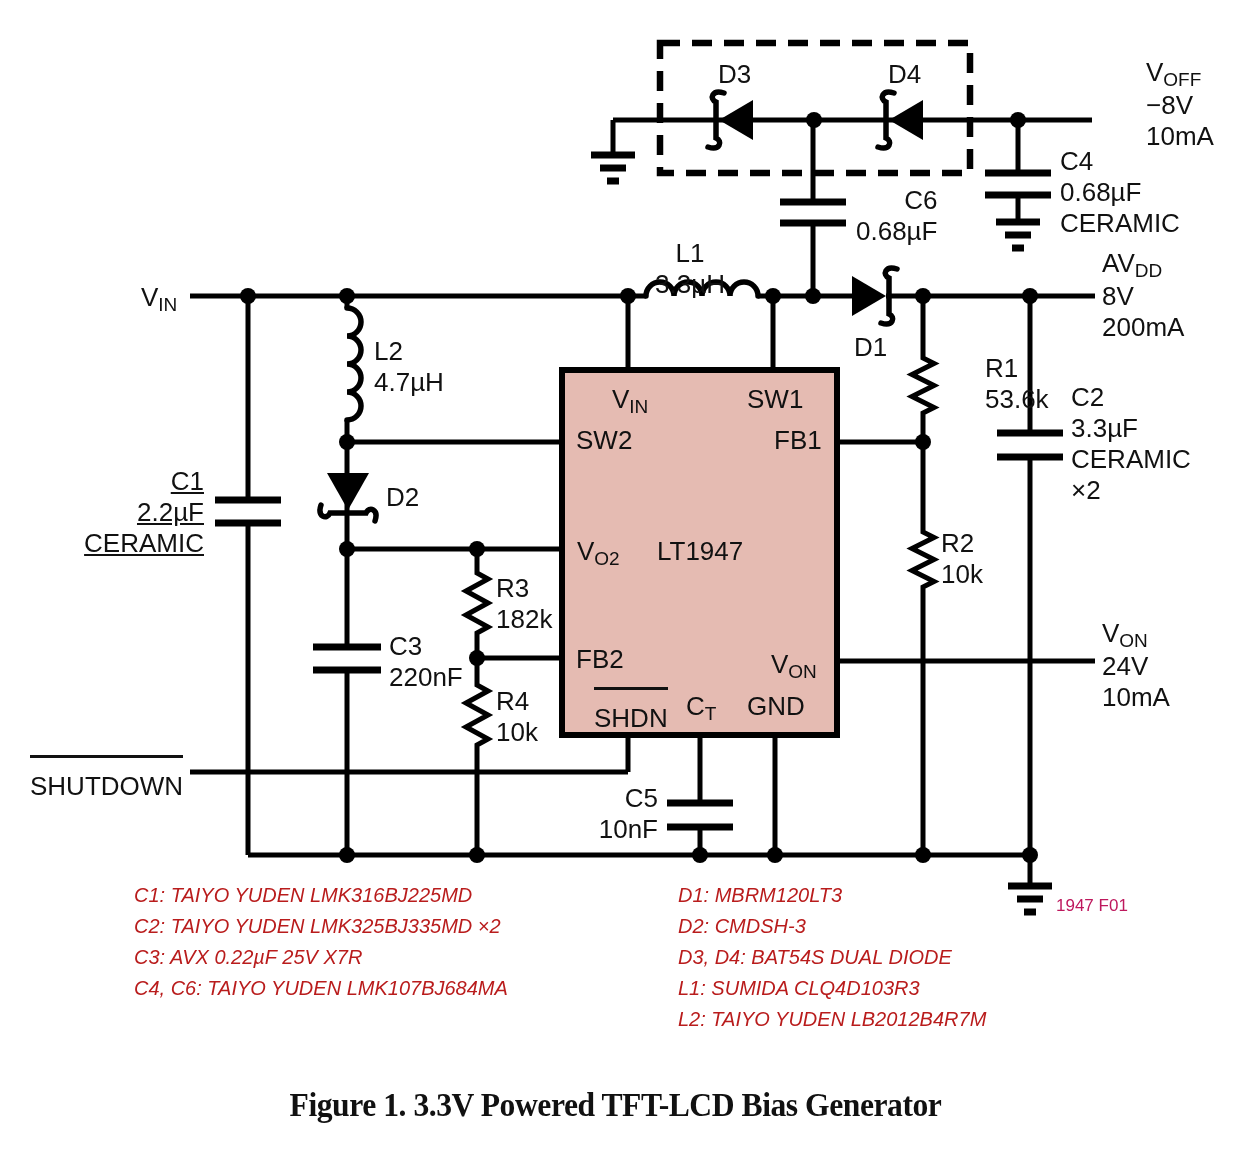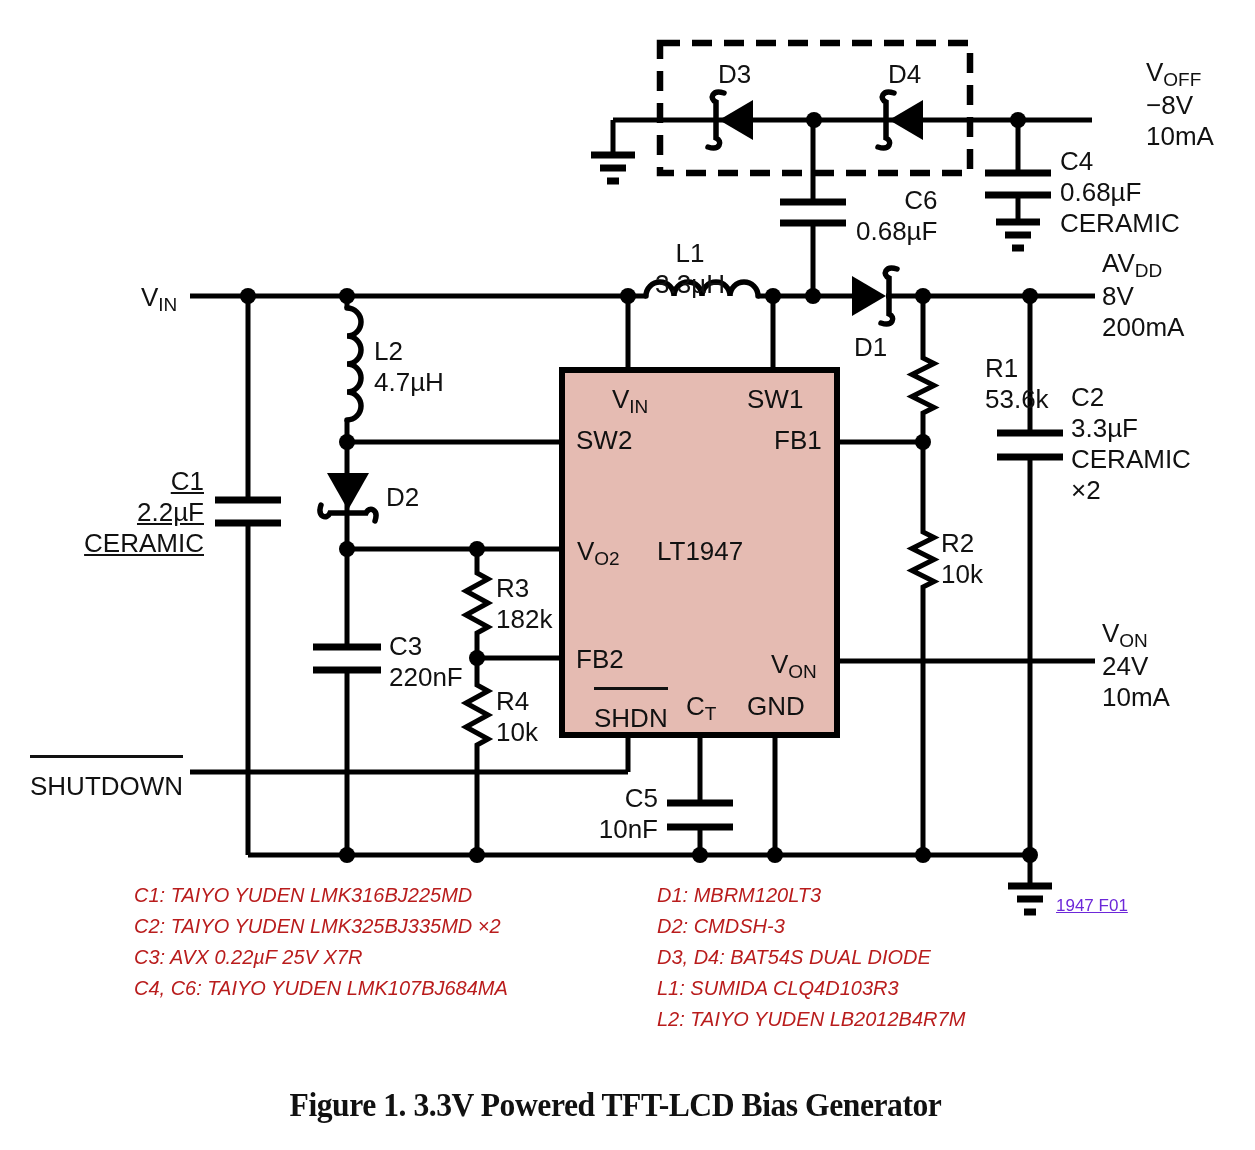--- a/index.html
+++ b/index.html
@@ -6,21 +6,21 @@
   #page{position:relative;width:1255px;height:1150px;background:#fff;overflow:hidden;
         font-family:"Liberation Sans",sans-serif;color:#111;}
   #schem-svg{position:absolute;left:0;top:0;}
   .lbl{position:absolute;font-size:26px;line-height:1.2;color:#111;white-space:nowrap;}
   .lbl .ln{line-height:31px;}
   .sub{font-size:19px;position:relative;top:5px;}
   .overline{display:inline-block;border-top:3px solid #111;padding-top:15px;line-height:1.05;}
   .ralign{text-align:right;}
   .center{text-align:center;}
   .notes{position:absolute;font-size:20px;line-height:31px;color:#b91c1c;white-space:nowrap;font-style:italic;}
-  .figref{position:absolute;font-size:17px;color:#6d28d9;white-space:nowrap;text-decoration:underline;}
+  .figref{position:absolute;font-size:17px;color:#be185d;white-space:nowrap;}
   .caption{position:absolute;left:0;top:1086px;width:1230px;text-align:center;font-family:Liberation Serif, serif;}
   .caption-inner{display:inline-block;font-size:34px;font-weight:bold;letter-spacing:-0.5px;
                  transform:scaleX(0.93);transform-origin:50% 50%;}
 </style>
 </head>
 <body>
 
 <div id="page">
 
   <svg id="schem-svg" width="1255" height="1150" viewBox="0 0 1255 1150">
@@ -228,21 +228,21 @@
 
   <div class="figref" style="left:1056px;top:896px;"><span>1947 F01</span></div>
 
   <div class="notes" style="left:134px;top:880px;">
     <div>C1: TAIYO YUDEN LMK316BJ225MD</div>
     <div>C2: TAIYO YUDEN LMK325BJ335MD ×2</div>
     <div>C3: AVX 0.22µF 25V X7R</div>
     <div>C4, C6: TAIYO YUDEN LMK107BJ684MA</div>
   </div>
 
-  <div class="notes" style="left:657px;top:880px;">
+  <div class="notes" style="left:678px;top:880px;">
     <div>D1: MBRM120LT3</div>
     <div>D2: CMDSH-3</div>
     <div>D3, D4: BAT54S DUAL DIODE</div>
     <div>L1: SUMIDA CLQ4D103R3</div>
     <div>L2: TAIYO YUDEN LB2012B4R7M</div>
   </div>
 
   <div class="caption">
     <span class="caption-inner">Figure 1. 3.3V Powered TFT-LCD Bias Generator</span>
   </div>

